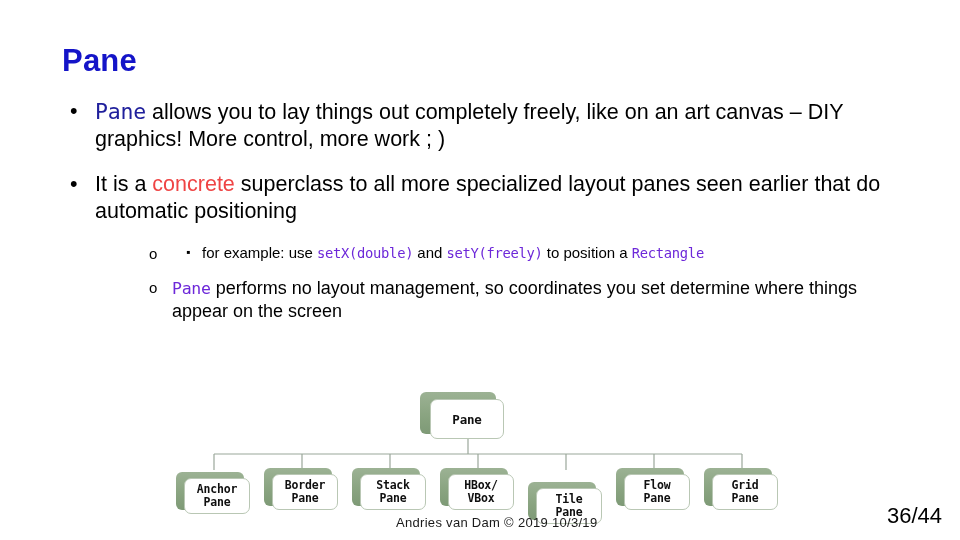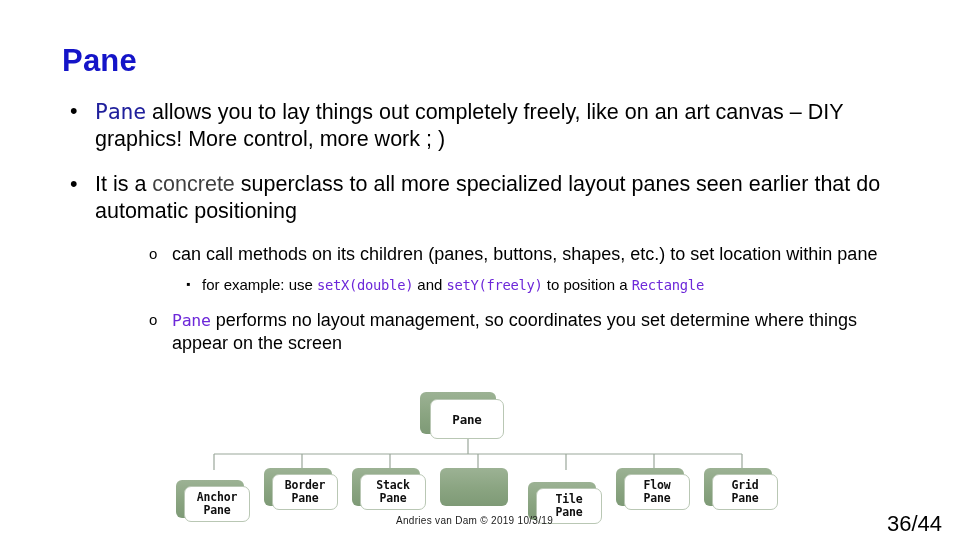--- a/index.html
+++ b/index.html
@@ -90,21 +90,21 @@
     color: #20209c;
     letter-spacing: -0.2px;
   }
   .code-sm {
     font-family: "DejaVu Sans Mono", "Liberation Mono", monospace;
     color: #6d28d9;
     font-size: 0.92em;
     letter-spacing: -0.3px;
   }
   .hl-red {
-    color: #404040;
+    color: #ef4444;
   }
 
   
   .diagram {
     position: absolute;
     left: 168px;
     top: 392px;
     width: 612px;
     height: 120px;
   }
@@ -170,32 +170,31 @@
     width: 74px;
     height: 40px;
   }
   .node-root .label { font-size: 12.5px; }
 
   
   .footer-credit {
     position: absolute;
     left: 396px;
     top: 515px;
-    font-size: 10px;
+    font-size: 13px;
     color: #1a1a1a;
     letter-spacing: 0.3px;
     font-family: "Liberation Sans", sans-serif;
   }
   .page-num {
     position: absolute;
     right: 18px;
     top: 503px;
     font-size: 22px;
     color: #000;
-    margin-top: 8px;
   }
 </style>
 </head>
 <body>
 
 <div class="slide-title">Pane</div>
 
 <div class="body-area">
 
   <div class="b1">
@@ -203,21 +202,20 @@
     <span class="code">Pane</span><span> allows you to lay things out completely freely, like on an art canvas – DIY graphics! More control, more work ; )</span>
   </div>
 
   <div class="b1">
     <span class="marker">•</span>
     <span>It is a </span><span class="hl-red">concrete</span><span> superclass to all more specialized layout panes seen earlier that do automatic positioning</span>
   </div>
 
   <div class="b2">
     <span class="marker">o</span>
-    <span>can call methods on its children (panes, buttons, shapes, etc.) to set location within pane</span>
   </div>
 
   <div class="b3">
     <span class="marker">▪</span>
     <span>for example: use </span><span class="code-sm">setX(double)</span><span> and </span><span class="code-sm">setY(freely)</span><span> to position a </span><span class="code-sm">Rectangle</span>
   </div>
 
   <div class="b2">
     <span class="marker">o</span>
     <span class="code-sm">Pane</span><span> performs no layout management, so coordinates you set determine where things appear on the screen</span>
@@ -242,21 +240,21 @@
     <line x1="574" y1="62" x2="574" y2="78" stroke="#9aa79a" stroke-width="1.2"></line>
   </svg>
 
   <div class="node node-root">
     <div class="shadow"></div>
     <div class="face">
       <span class="label">Pane</span>
     </div>
   </div>
 
-  <div class="node" style="left:8px;  top:88px;">
+  <div class="node" style="left:8px;  top:80px;">
     <div class="shadow"></div>
     <div class="face">
       <span class="label">Anchor
 Pane</span>
     </div>
   </div>
 
   <div class="node" style="left:96px; top:76px;">
     <div class="shadow"></div>
     <div class="face">
@@ -268,20 +266,24 @@
   <div class="node" style="left:184px; top:76px;">
     <div class="shadow"></div>
     <div class="face">
       <span class="label">Stack
 Pane</span>
     </div>
   </div>
 
   <div class="node" style="left:272px; top:76px;">
     <div class="shadow"></div>
+    <div class="face">
+      <span class="label">HBox/
+VBox</span>
+    </div>
   </div>
 
   <div class="node" style="left:360px; top:76px;margin-top:14px;">
     <div class="shadow"></div>
     <div class="face">
       <span class="label">Tile
 Pane</span>
     </div>
   </div>
 

